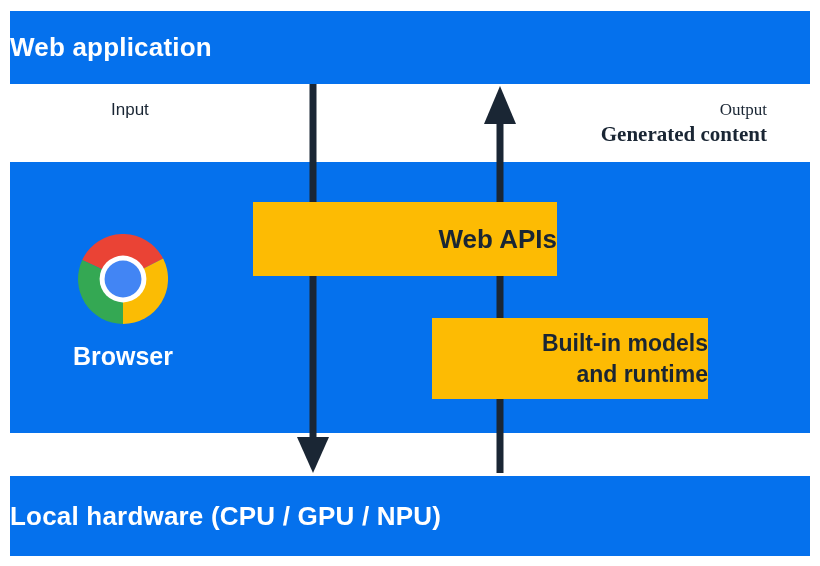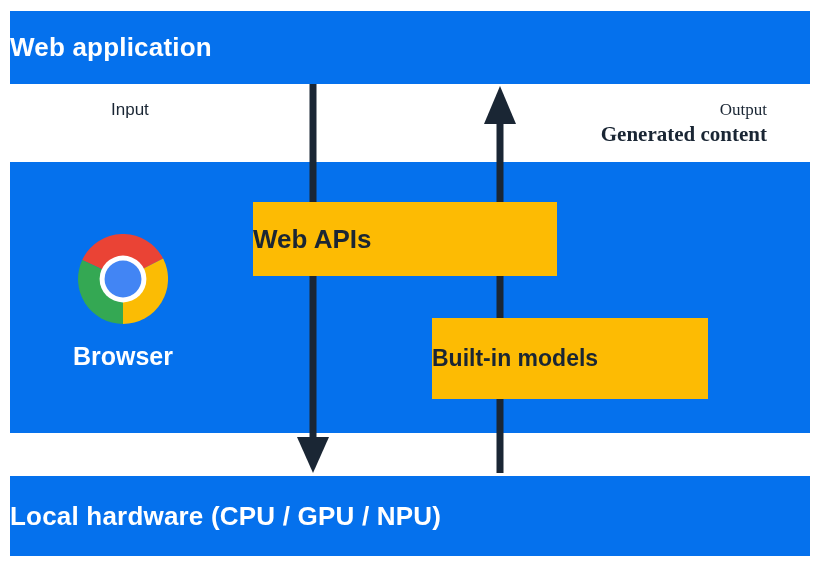--- a/index.html
+++ b/index.html
@@ -35,21 +35,21 @@
   .io-right{right:53px;text-align:right;font-family:Liberation Serif, serif;}
   .io-caption{font-size:17px;line-height:23px;font-weight:400;}
   .io-value{font-size:21px;line-height:26px;font-weight:bold;}
 
   .arrow-svg{z-index:1;display:block;}
   .down-arrow{left:295px;top:84px;}
   .up-arrow{left:482px;top:86px;}
 
   .yellow-box{
     background:var(--yellow);z-index:2;
-    display:flex;flex-direction:column;align-items:flex-start;justify-content:center;
+    display:flex;flex-direction:column;align-items:flex-end;justify-content:center;
     color:var(--navy);font-weight:bold;text-align:center;
   }
   .web-apis-box{left:253px;top:202px;width:304px;height:74px;font-size:26px;}
   .builtin-box{left:432px;top:318px;width:276px;height:81px;font-size:23px;line-height:31px;}
 
   .chrome-logo{left:78px;top:234px;width:90px;height:90px;z-index:2;}
   .browser-label{
     left:33px;top:342px;width:180px;text-align:center;z-index:2;
     color:#ffffff;font-weight:bold;font-size:25px;
   }
@@ -91,17 +91,18 @@
 </svg>
 
 <div class="abs browser-label">Browser</div>
 
 <div class="abs yellow-box web-apis-box">
   <span>Web APIs</span>
 </div>
 
 <div class="abs yellow-box builtin-box">
   <span>Built-in models</span>
+  <span>and runtime</span>
 </div>
 
 <div class="abs bar bottom-bar">
   <span class="bar-label">Local hardware (CPU / GPU / NPU)</span>
 </div>
 
 </body></html>

